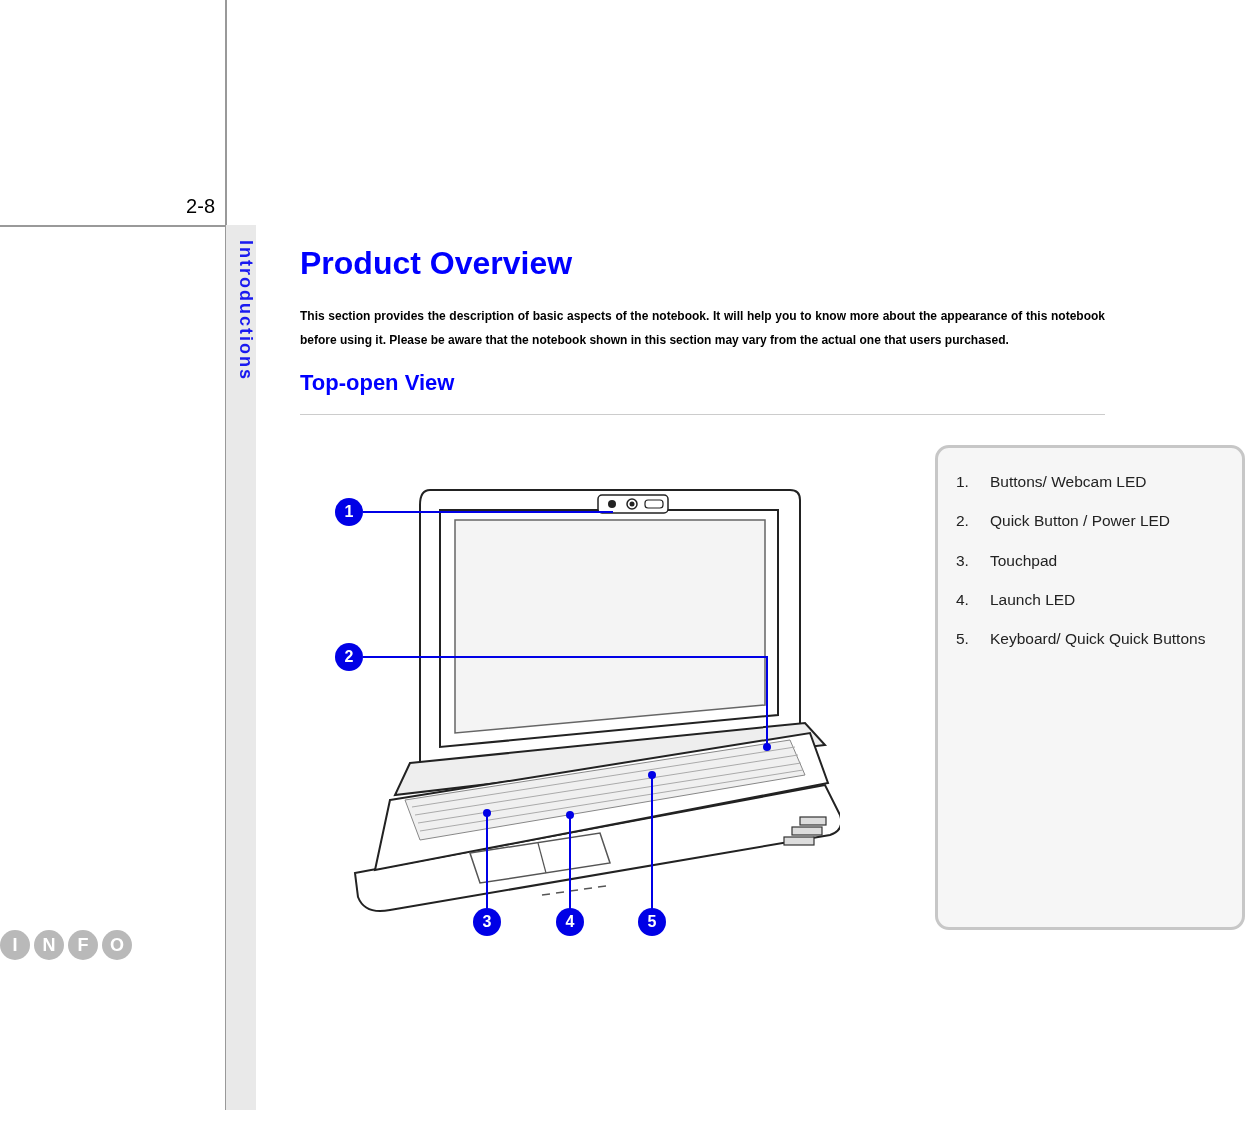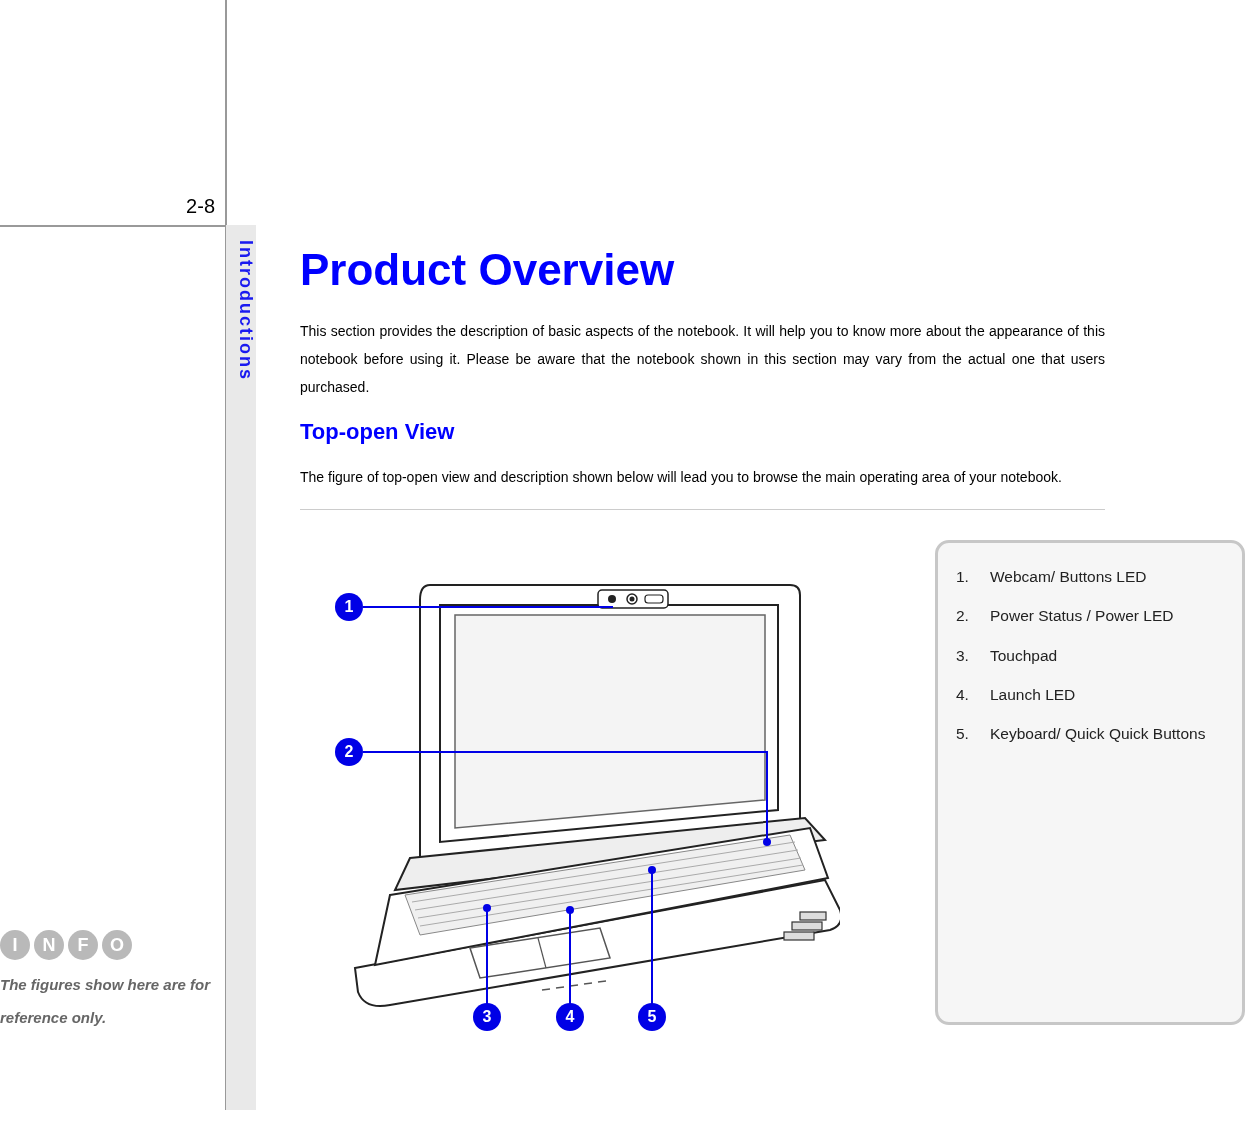--- a/index.html
+++ b/index.html
@@ -17,22 +17,22 @@
   .sidecol { position: absolute; left: 226px; top: 225px; width: 30px; height: 885px; background: #e9e9e9; }
   .side-label { position: absolute; left: 226px; top: 240px; width: 30px; writing-mode: vertical-rl; text-orientation: mixed; font-family: Verdana, Arial, sans-serif; font-weight: bold; color: #1a1af0; font-size: 18px; letter-spacing: 2px; white-space: nowrap; }
 
   
   .info-badge { position: absolute; left: 0; top: 930px; width: 135px; display: flex; gap: 4px; }
   .info-badge .c { width: 30px; height: 30px; border-radius: 50%; background: #b9b9b9; color: #fff; font-weight: bold; font-size: 18px; display: flex; align-items: center; justify-content: center; font-family: Arial, sans-serif; }
   .info-text { position: absolute; left: 0; top: 968px; width: 255px; font-style: italic; font-weight: bold; font-size: 15px; color: #666; line-height: 2.2; }
 
   
   .main { position: absolute; left: 300px; top: 245px; right: 0; }
-  .h1 { font-size: 44px; font-weight: bold; color: #0000ff; font-family: Arial, sans-serif; margin-bottom: 22px; }
-  .p  { font-size: 14px; line-height: 2.0; color: #000; text-align: justify; margin-bottom: 18px; }
+  .h1 { font-size: 32px; font-weight: bold; color: #0000ff; font-family: Arial, sans-serif; margin-bottom: 22px; }
+  .p  { font-size: 12px; line-height: 2.0; color: #000; text-align: justify; margin-bottom: 18px; font-weight: bold; }
   .h2 { font-size: 22px; font-weight: bold; color: #0000ff; margin: 1px 0 18px 0; }
 
   .hr { border: none; border-top: 1px solid #ccc; margin: 6px 0 30px 0; }
 
   
   .figwrap { position: relative; width: 945px; height: 520px; }
 
   
   .legend { position: absolute; right: 0; top: 0; width: 310px; height: 485px; border: 3px solid #c7c7c7; border-radius: 14px; background: #f6f6f6; padding: 22px 18px; }
   .legend ol { list-style: none; }
@@ -81,27 +81,25 @@
 
   <div class="sidecol"></div>
   <div class="side-label">Introductions</div>
 
   <div class="info-badge">
     <div class="c">I</div>
     <div class="c">N</div>
     <div class="c">F</div>
     <div class="c">O</div>
   </div>
-  <div class="info-text">The figures show here are for reference only.</div>
 
   <div class="main">
     <div class="h1">Product Overview</div>
     <div class="p">This section provides the description of basic aspects of the notebook.  It will help you to know more about the appearance of this notebook before using it. Please be aware that the notebook shown in this section may vary from the actual one that users purchased.</div>
     <div class="h2">Top-open View</div>
-    <div class="p">The figure of top-open view and description shown below will lead you to browse the main operating area of your notebook.</div>
 
     <hr class="hr">
 
     <div class="figwrap">
 
       <div class="laptop-area">
         <svg class="laptop" viewBox="0 0 540 480">
 
           <g>
             <path d="M130 25 L490 25 Q500 25 500 35 L500 260 L120 300 L120 40 Q120 25 130 25 Z" fill="#fff" stroke="#222" stroke-width="2"></path>
@@ -163,22 +161,22 @@
       <div class="badge b4">4</div>
       <div class="line l4"></div>
       <div class="l4d"></div>
 
       <div class="badge b5">5</div>
       <div class="line l5"></div>
       <div class="l5d"></div>
 
       <div class="legend">
         <ol>
-          <li><span class="num">1.</span><span>Webcam/ Buttons LED</span></li>
-          <li><span class="num">2.</span><span>Power Status / Power LED</span></li>
+          <li><span class="num">1.</span><span>Buttons/ Webcam LED</span></li>
+          <li><span class="num">2.</span><span>Quick Button / Power LED</span></li>
           <li><span class="num">3.</span><span>Touchpad</span></li>
           <li><span class="num">4.</span><span>Launch LED</span></li>
           <li><span class="num">5.</span><span>Keyboard/ Quick Quick Buttons</span></li>
         </ol>
       </div>
     </div>
 
   </div>
 </div>
 

